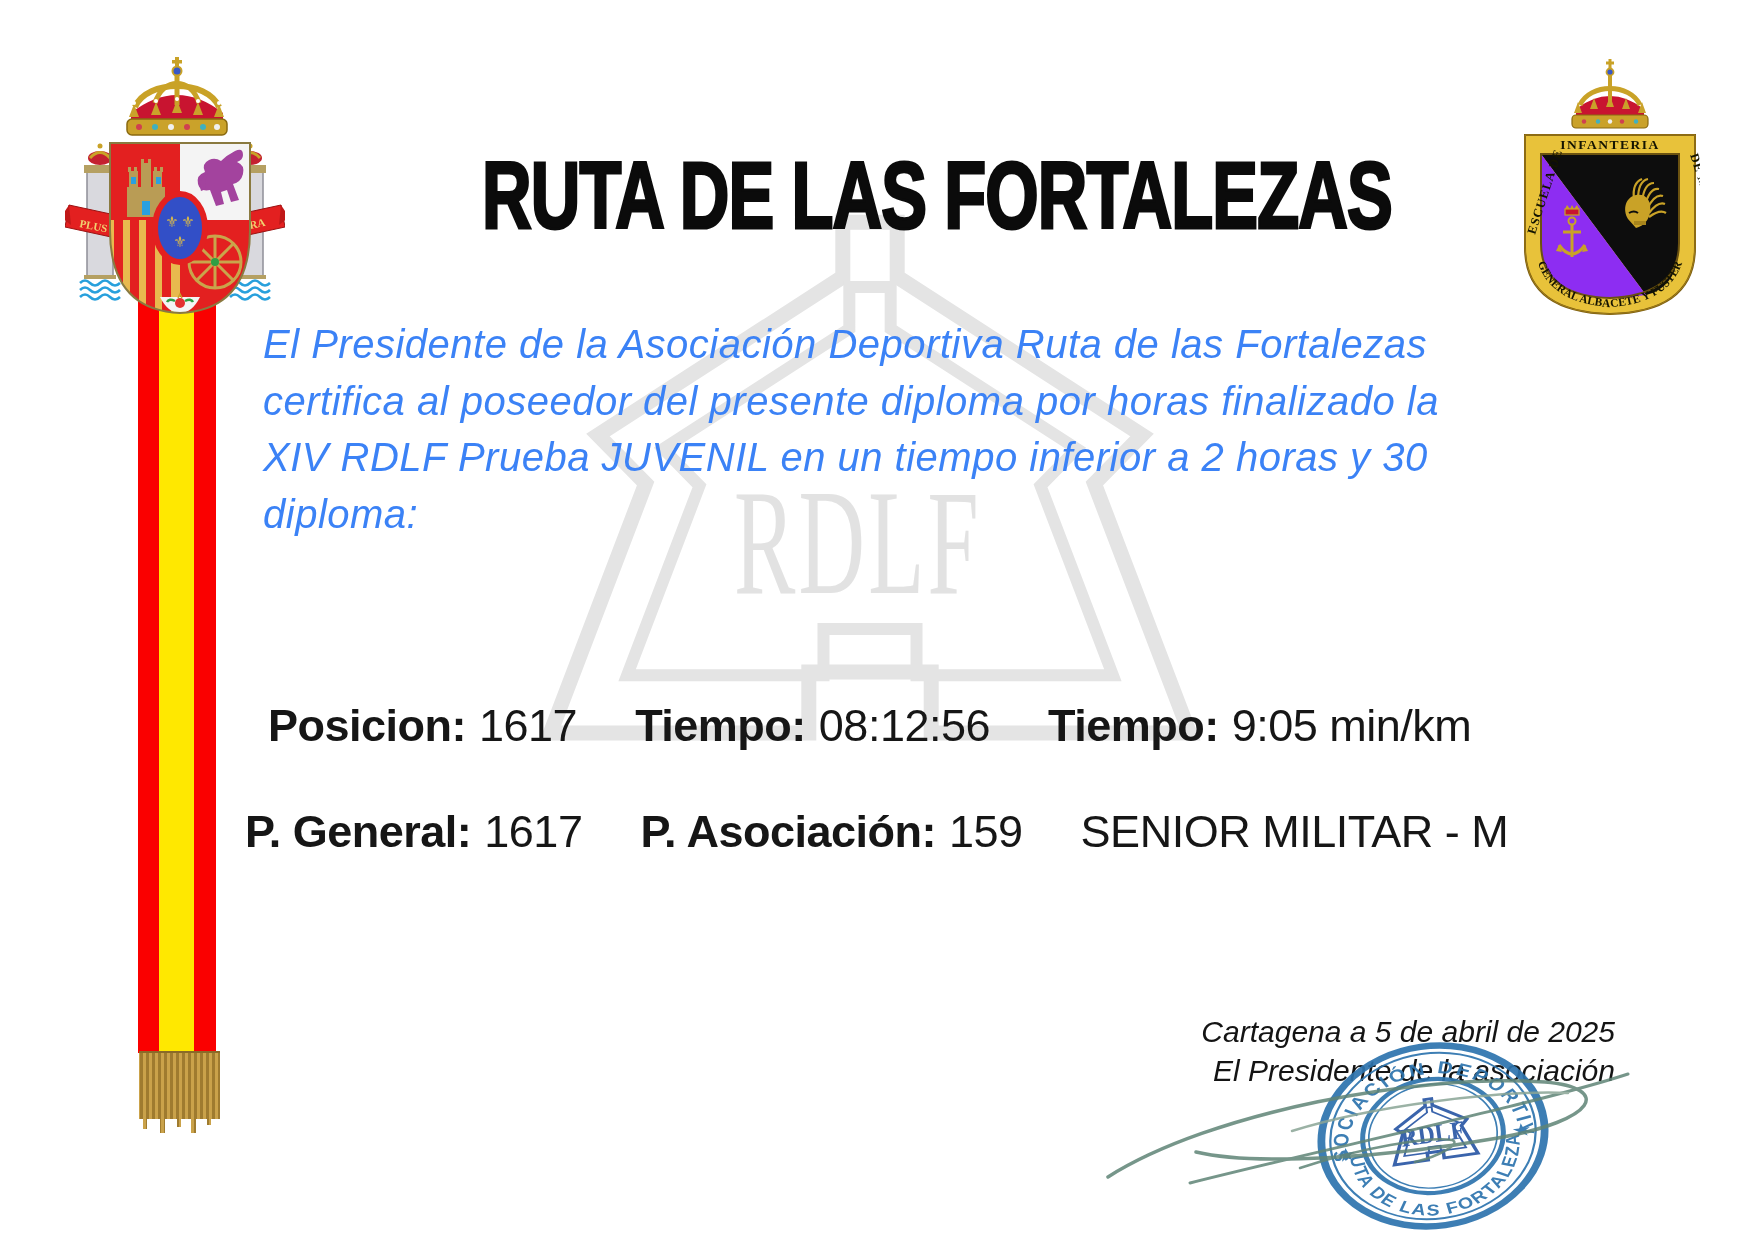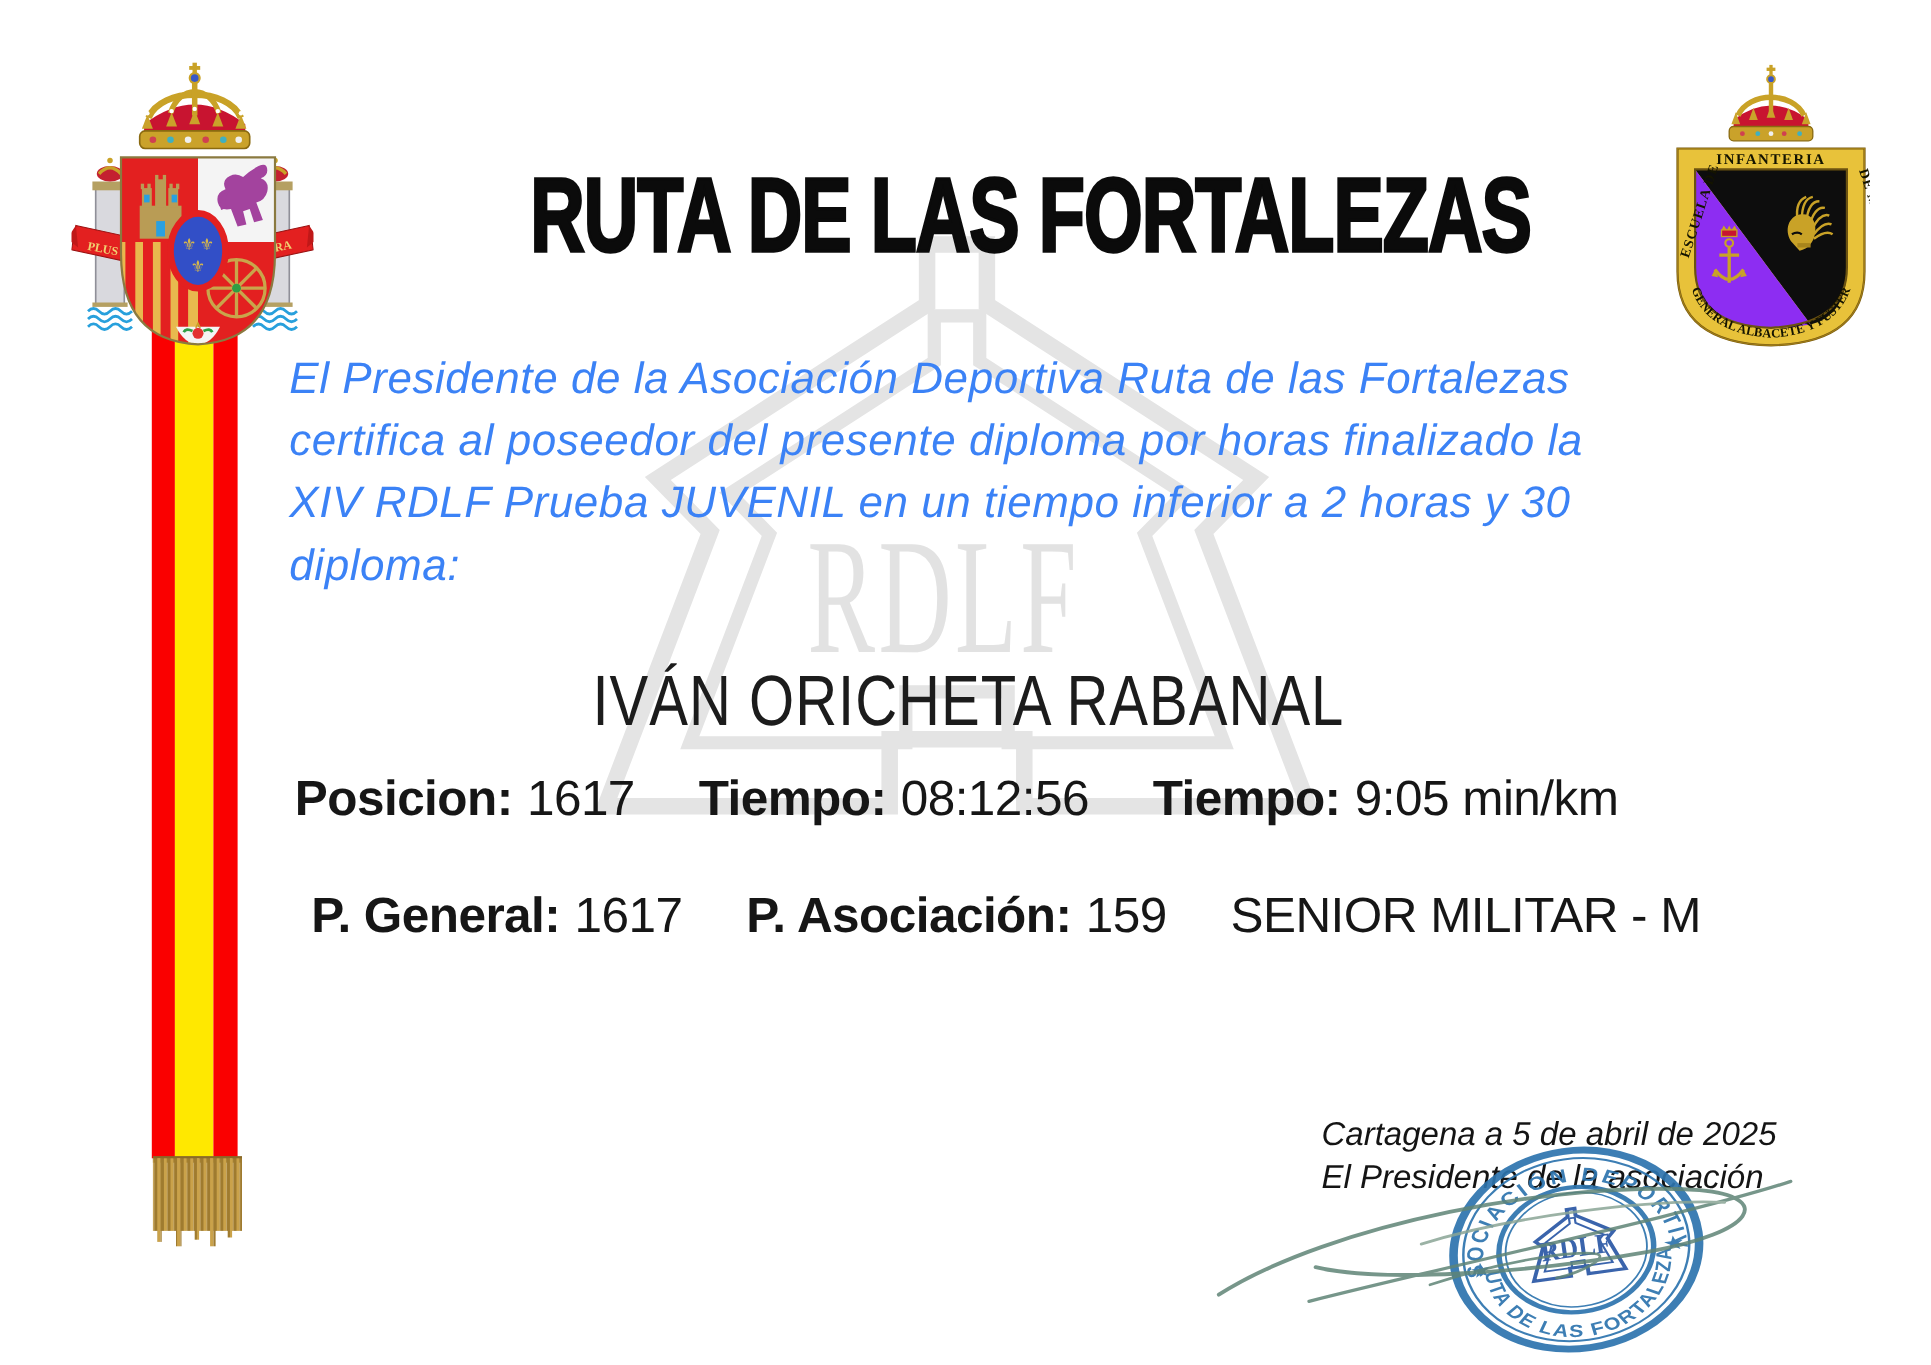--- a/index.html
+++ b/index.html
@@ -17,23 +17,23 @@
   .bodytext span{display:block;white-space:nowrap;}
   
   .name{left:420px;top:600px;width:920px;text-align:center;white-space:nowrap;}
   .name span{display:inline-block;font-size:60px;font-weight:400;letter-spacing:1px;color:#1c1c1c;
         transform:scale(0.88,1.08);transform-origin:top center;}
   
   .row{display:flex;align-items:baseline;column-gap:58px;font-size:45px;letter-spacing:-0.5px;
         white-space:nowrap;color:#161616;}
   .row .pair .lbl{font-weight:bold;margin-right:13px;}
   .row1{left:268px;top:700px;}
-  .row2{left:245px;top:806px;margin-left:38px;}
-  
-  .footer{right:140px;top:1012px;text-align:left;font-style:italic;font-size:30px;
+  .row2{left:245px;top:806px;}
+  
+  .footer{right:140px;top:1012px;text-align:right;font-style:italic;font-size:30px;
         line-height:39px;color:#141414;}
   .footer div{white-space:nowrap;}
   svg text{user-select:none;}
 </style>
 </head>
 <body>
 
 <div class="page">
 
   <svg class="abs" style="left:530px;top:210px;" width="680" height="560" viewBox="0 0 680 560">
@@ -279,23 +279,20 @@
     <span>RUTA DE LAS FORTALEZAS</span>
   </div>
 
   <div class="abs bodytext">
     <span>El Presidente de la Asociación Deportiva Ruta de las Fortalezas</span>
     <span>certifica al poseedor del presente diploma por horas finalizado la</span>
     <span>XIV RDLF Prueba JUVENIL en un tiempo inferior a 2 horas y 30</span>
     <span>diploma:</span>
   </div>
 
-  <div class="abs name">
-    <span>IVÁN ORICHETA RABANAL</span>
-  </div>
 
   <div class="abs row row1">
     <div class="pair">
       <span class="lbl">Posicion:</span><span class="val">1617</span>
     </div>
     <div class="pair">
       <span class="lbl">Tiempo:</span><span class="val">08:12:56</span>
     </div>
     <div class="pair">
       <span class="lbl">Tiempo:</span><span class="val">9:05 min/km</span>

